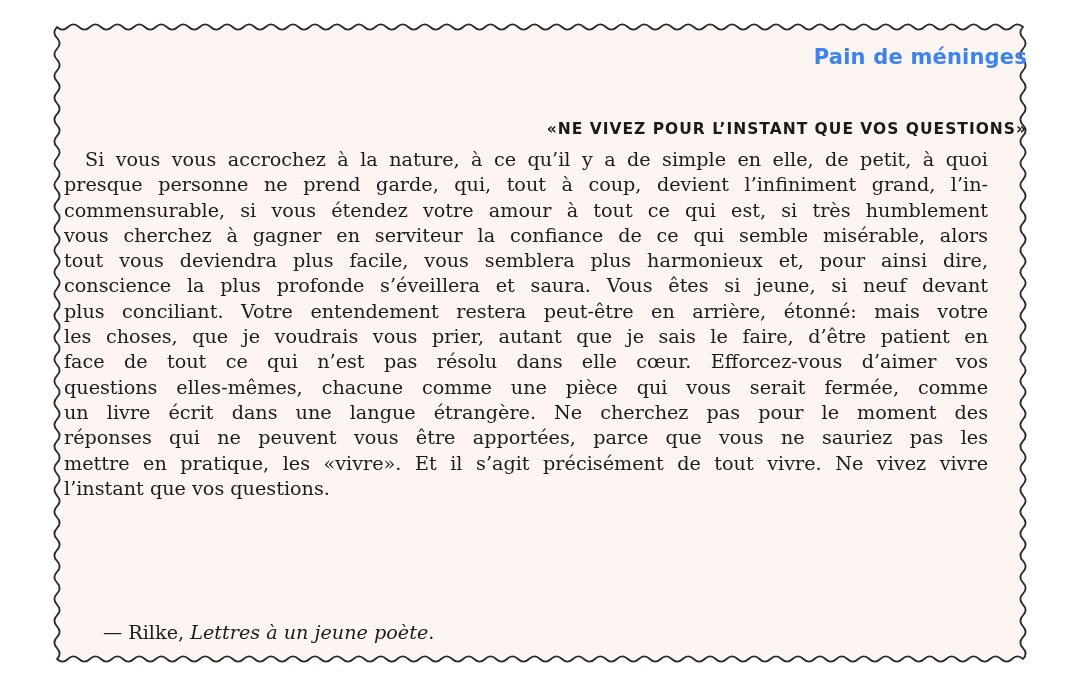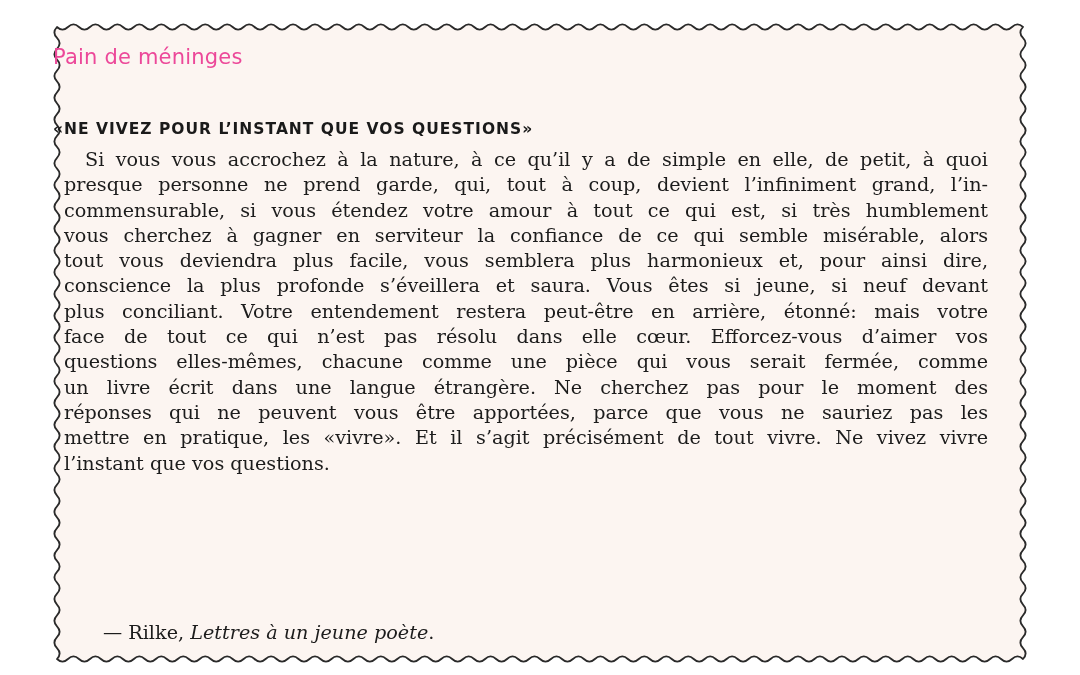--- a/index.html
+++ b/index.html
@@ -5,26 +5,26 @@
   html, body { margin: 0; padding: 0; }
   body {
     width: 1080px; height: 675px; background: #ffffff;
     position: relative; overflow: hidden;
   }
   .box {
     position: absolute; left: 53px; top: 23px; width: 974px; height: 640px;
   }
   .box svg.frame { position: absolute; left: 0; top: 0; }
   .title {
-    position: absolute; left: 0; width: 974px; top: 22px; text-align: left;
-    font-family: "DejaVu Sans", sans-serif; font-weight: normal; font-size: 21px;
-    color: #ec4899; letter-spacing: 0.2px;
+    position: absolute; left: 0; width: 974px; top: 22px; text-align: right;
+    font-family: "DejaVu Sans", sans-serif; font-weight: bold; font-size: 21px;
+    color: #3b82f6; letter-spacing: 0.2px;
   }
   .subtitle {
-    position: absolute; left: 0; width: 974px; top: 97px; text-align: left;
+    position: absolute; left: 0; width: 974px; top: 97px; text-align: right;
     font-family: "DejaVu Sans", sans-serif; font-weight: bold; font-size: 15.5px;
     color: #1a1a1a; letter-spacing: 1px;
   }
   .body {
     position: absolute; left: 11px; top: 124px; width: 924px;
     font-family: "DejaVu Serif", serif; font-size: 19.2px; color: #1c1c1c;
   }
   .line {
     height: 25.3px; line-height: 25.3px; white-space: nowrap;
     text-align: justify; text-align-last: justify; overflow: visible;
@@ -49,20 +49,21 @@
   <div class="subtitle">«NE VIVEZ POUR L’INSTANT QUE VOS QUESTIONS»</div>
 
   <div class="body">
     <div class="line first">Si vous vous accrochez à la nature, à ce qu’il y a de simple en elle, de petit, à quoi</div>
     <div class="line">presque personne ne prend garde, qui, tout à coup, devient l’infiniment grand, l’in-</div>
     <div class="line">commensurable, si vous étendez votre amour à tout ce qui est, si très humblement</div>
     <div class="line">vous cherchez à gagner en serviteur la confiance de ce qui semble misérable, alors</div>
     <div class="line">tout vous deviendra plus facile, vous semblera plus harmonieux et, pour ainsi dire,</div>
     <div class="line">conscience la plus profonde s’éveillera et saura. Vous êtes si jeune, si neuf devant</div>
     <div class="line">plus conciliant. Votre entendement restera peut-être en arrière, étonné: mais votre</div>
+    <div class="line">les choses, que je voudrais vous prier, autant que je sais le faire, d’être patient en</div>
     <div class="line">face de tout ce qui n’est pas résolu dans elle cœur. Efforcez-vous d’aimer vos</div>
     <div class="line">questions elles-mêmes, chacune comme une pièce qui vous serait fermée, comme</div>
     <div class="line">un livre écrit dans une langue étrangère. Ne cherchez pas pour le moment des</div>
     <div class="line">réponses qui ne peuvent vous être apportées, parce que vous ne sauriez pas les</div>
     <div class="line">mettre en pratique, les «vivre». Et il s’agit précisément de tout vivre. Ne vivez vivre</div>
     <div class="line last">l’instant que vos questions.</div>
   </div>
 
   <div class="attrib"><span>— Rilke, </span><i>Lettres à un jeune poète</i><span>.</span></div>
 </div>

